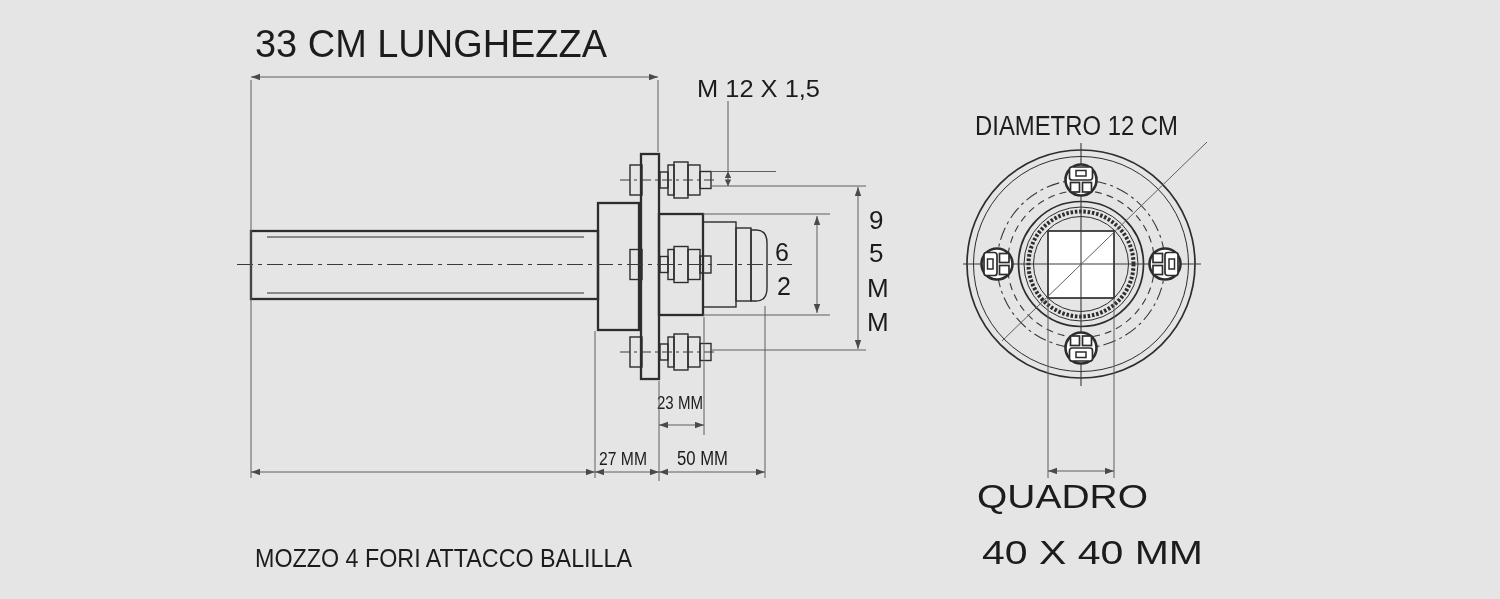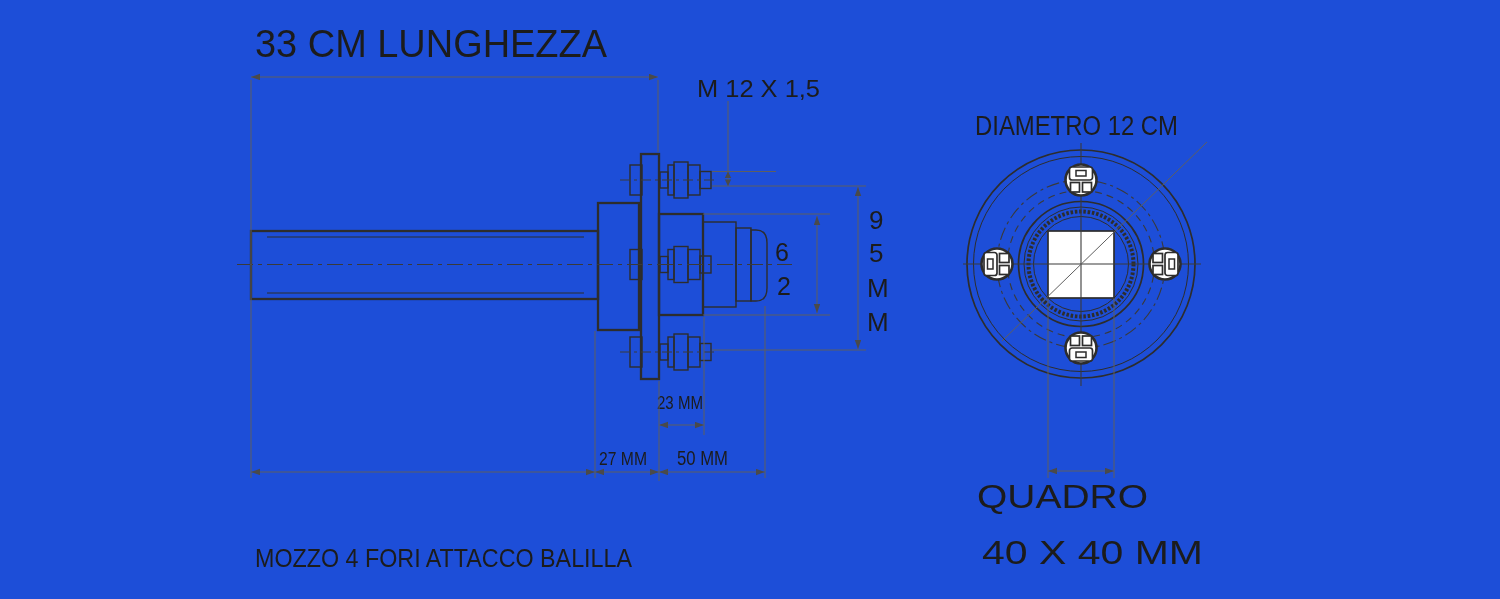--- a/index.html
+++ b/index.html
@@ -1,16 +1,16 @@
 <!DOCTYPE html>
 <html><head>
 <meta charset="utf-8">
 <style>
   html,body{margin:0;padding:0;background:#ffffff;}
-  .stage{position:relative;width:1500px;height:599px;background:#1d4ed8;overflow:hidden;
+  .stage{position:relative;width:1500px;height:599px;background:#e5e5e5;overflow:hidden;
          font-family:"Liberation Sans", sans-serif;}
   svg{position:absolute;left:0;top:0;}
   text{fill:#1c1c1c;font-family:"Liberation Sans", sans-serif;}
   .outline{stroke:#2d2d2d;fill:none;}
   .thick{stroke-width:2.3;}
   .med{stroke-width:1.4;}
   .thin{stroke-width:1;}
   .dim{stroke:#5f5f5f;stroke-width:1;fill:none;}
   .cl{stroke:#3a3a3a;stroke-width:1.1;fill:none;}
   .whitefill{fill:#ffffff;}

